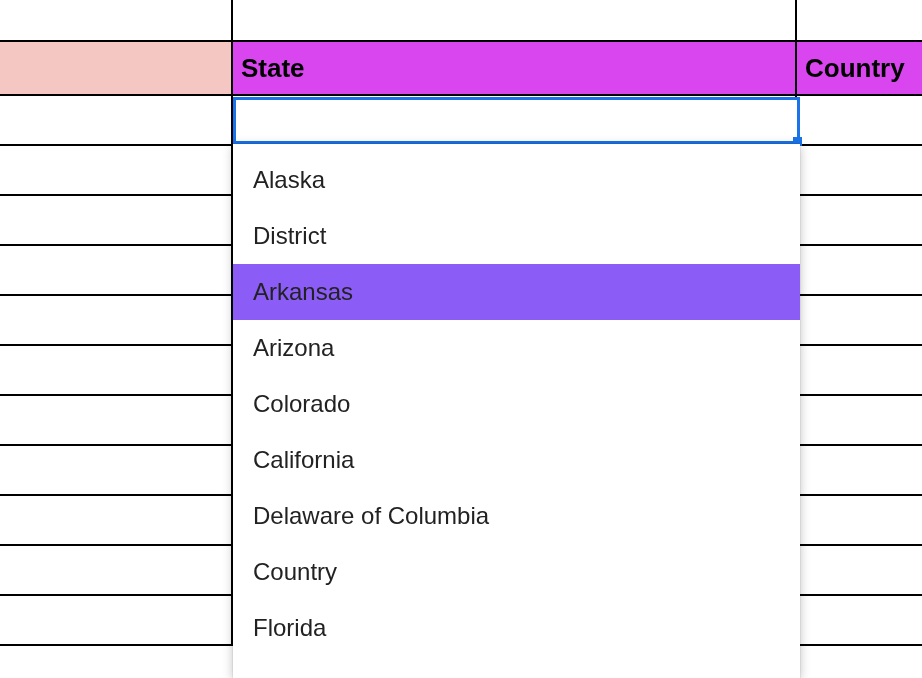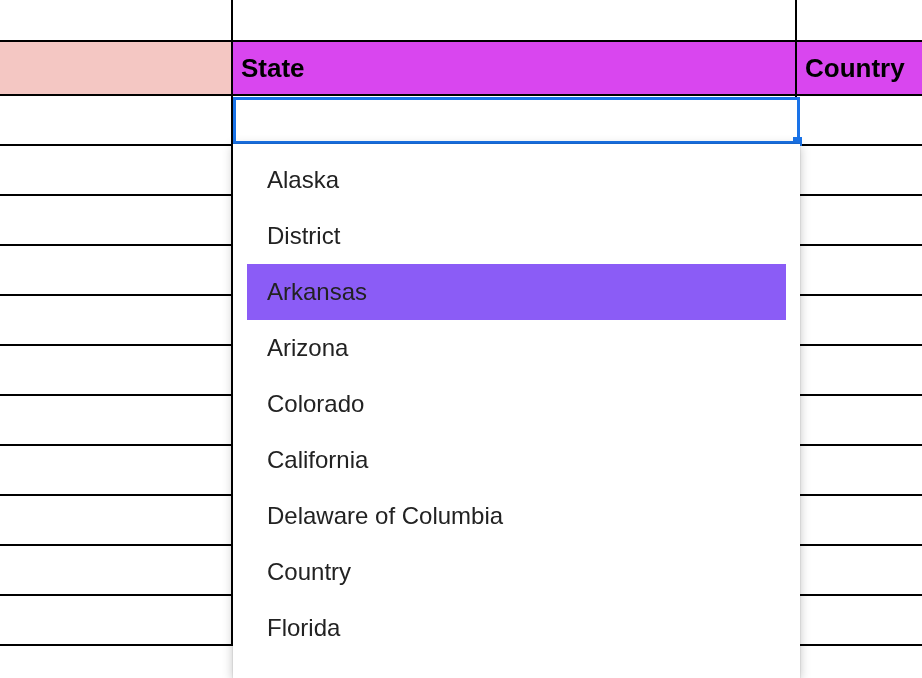--- a/index.html
+++ b/index.html
@@ -92,21 +92,21 @@
       width: 567px;
       height: 534px;
       background: #ffffff;
       box-shadow: 0 2px 10px rgba(0,0,0,0.25), 0 0 0 1px rgba(0,0,0,0.05);
       z-index: 10;
       overflow: hidden;
     }
     .dropdown-inner {
       height: 100%;
       overflow-y: auto;
-      padding: 8px 14px;
+      padding: 8px 0;
     }
     .dropdown-item {
       height: 56px;
       display: flex;
       align-items: center;
       padding: 0 20px;
       font-size: 24px;
       color: #222;
       cursor: pointer;
     }

